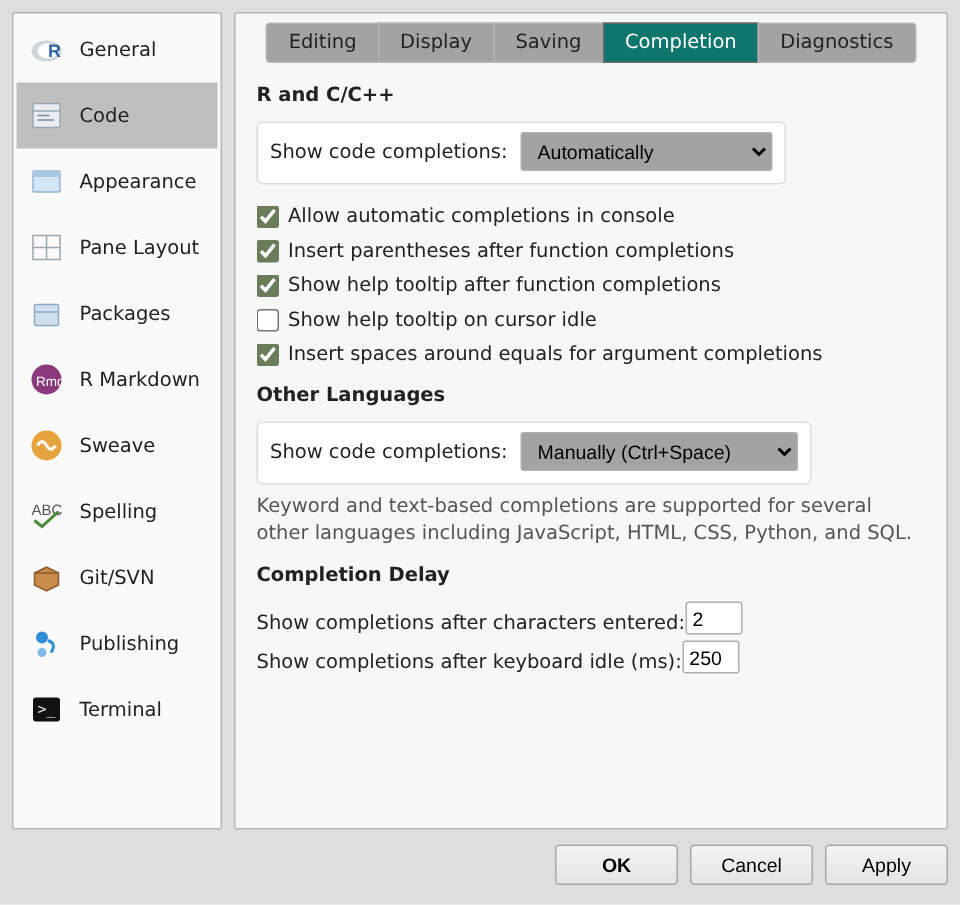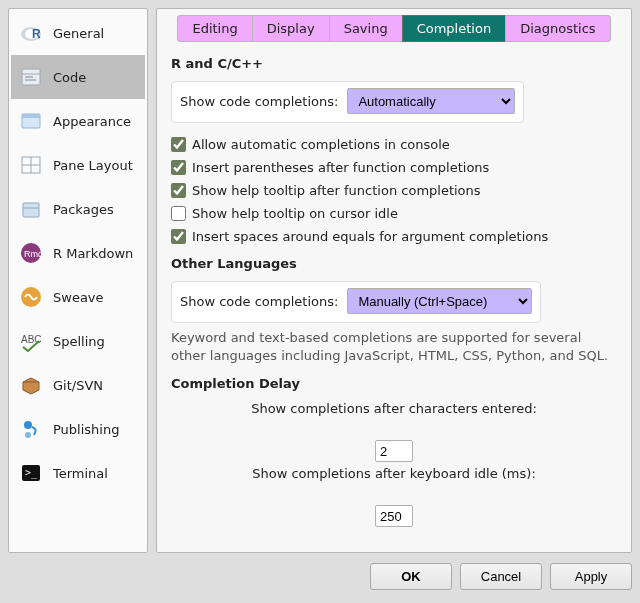--- a/index.html
+++ b/index.html
@@ -56,21 +56,21 @@
     position: relative;
   }
   .tabs {
     display: flex;
     justify-content: center;
     gap: 0;
     margin-bottom: 14px;
   }
   .tab {
     padding: 5px 14px;
-    background: #f0abfc;
+    background: #a3a3a3;
     border: 1px solid #b6b6b6;
     margin-left: -1px;
     cursor: pointer;
     font-size: 13px;
   }
   .tab:first-child { margin-left: 0; border-radius: 3px 0 0 3px;}
   .tab:last-child { border-radius: 0 3px 3px 0;}
   .tab.active {
     background: #0f766e;
     color: #fff;
@@ -85,21 +85,21 @@
     border: 1px solid #ddd;
     border-radius: 4px;
     padding: 6px 8px 8px 8px;
     display: inline-flex;
     align-items: center;
     gap: 9px;
     justify-content: flex-end;
   }
   select {
     height: 26px;
-    background: #c4b5fd;
+    background: #a3a3a3;
     border: 1px solid #b0b0b0;
     border-radius: 2px;
     font-size: 13px;
     padding: 2px 6px;
   }
   .sel-wide { width: 168px; }
   .sel-med { width: 185px; }
   .check-row {
     display: flex;
     align-items: center;
@@ -111,24 +111,23 @@
     margin: 0;
     accent-color: #6a7c59;
   }
   .note {
     color: #555;
     margin: 6px 0 4px 0;
     line-height: 1.35;
   }
   .delay-row {
     display: flex;
-    align-items: center;
-    gap: 24px;
+    align-items: flex-end;
+    gap: 0;
     margin: 4px 0;
-    flex-direction: column;
   }
   input.num {
     width: 38px;
     height: 22px;
     border: 1px solid #b0b0b0;
     border-radius: 2px;
     background: #fff;
     font-size: 13px;
     padding: 1px 4px;
   }

